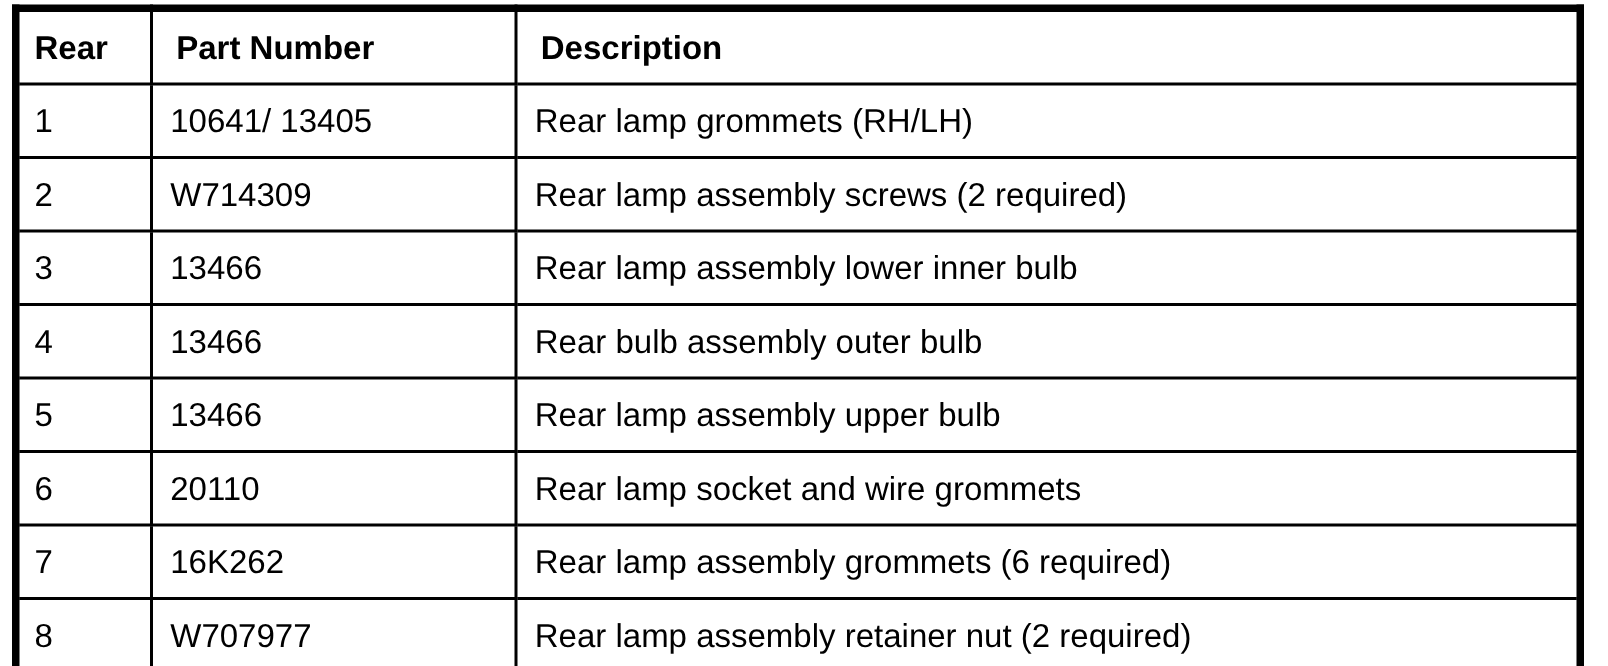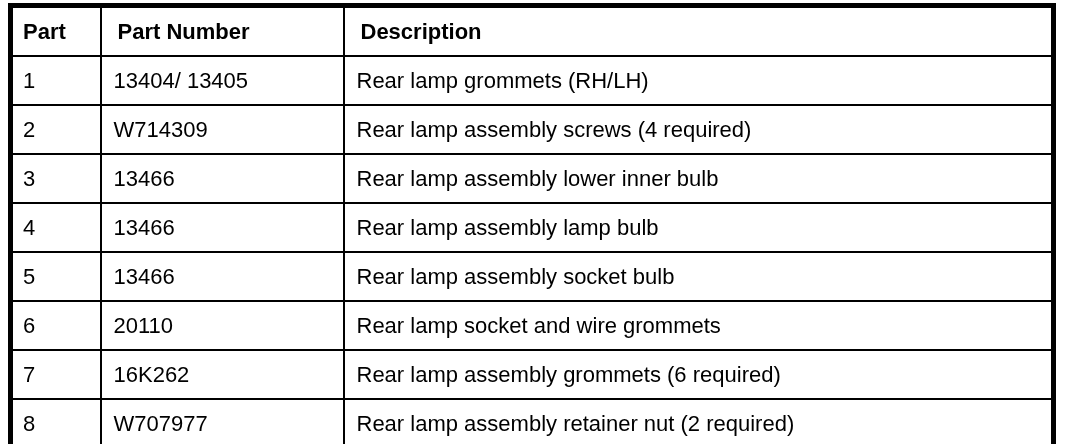--- a/index.html
+++ b/index.html
@@ -61,50 +61,50 @@
 <body>
 
 <table class="parts-table">
   <colgroup>
     <col class="col-item">
     <col class="col-part">
     <col class="col-desc">
   </colgroup>
   <thead>
     <tr>
-      <th class="item-col">Part</th>
+      <th class="item-col">Rear</th>
       <th>Part Number</th>
       <th>Description</th>
     </tr>
   </thead>
   <tbody>
     <tr>
       <td class="item-col">1</td>
-      <td>13404/ 13405</td>
+      <td>10641/ 13405</td>
       <td>Rear lamp grommets (RH/LH)</td>
     </tr>
     <tr>
       <td class="item-col">2</td>
       <td>W714309</td>
-      <td>Rear lamp assembly screws (4 required)</td>
+      <td>Rear lamp assembly screws (2 required)</td>
     </tr>
     <tr>
       <td class="item-col">3</td>
       <td>13466</td>
       <td>Rear lamp assembly lower inner bulb</td>
     </tr>
     <tr>
       <td class="item-col">4</td>
       <td>13466</td>
-      <td>Rear lamp assembly lamp bulb</td>
+      <td>Rear bulb assembly outer bulb</td>
     </tr>
     <tr>
       <td class="item-col">5</td>
       <td>13466</td>
-      <td>Rear lamp assembly socket bulb</td>
+      <td>Rear lamp assembly upper bulb</td>
     </tr>
     <tr>
       <td class="item-col">6</td>
       <td>20110</td>
       <td>Rear lamp socket and wire grommets</td>
     </tr>
     <tr>
       <td class="item-col">7</td>
       <td>16K262</td>
       <td>Rear lamp assembly grommets (6 required)</td>

